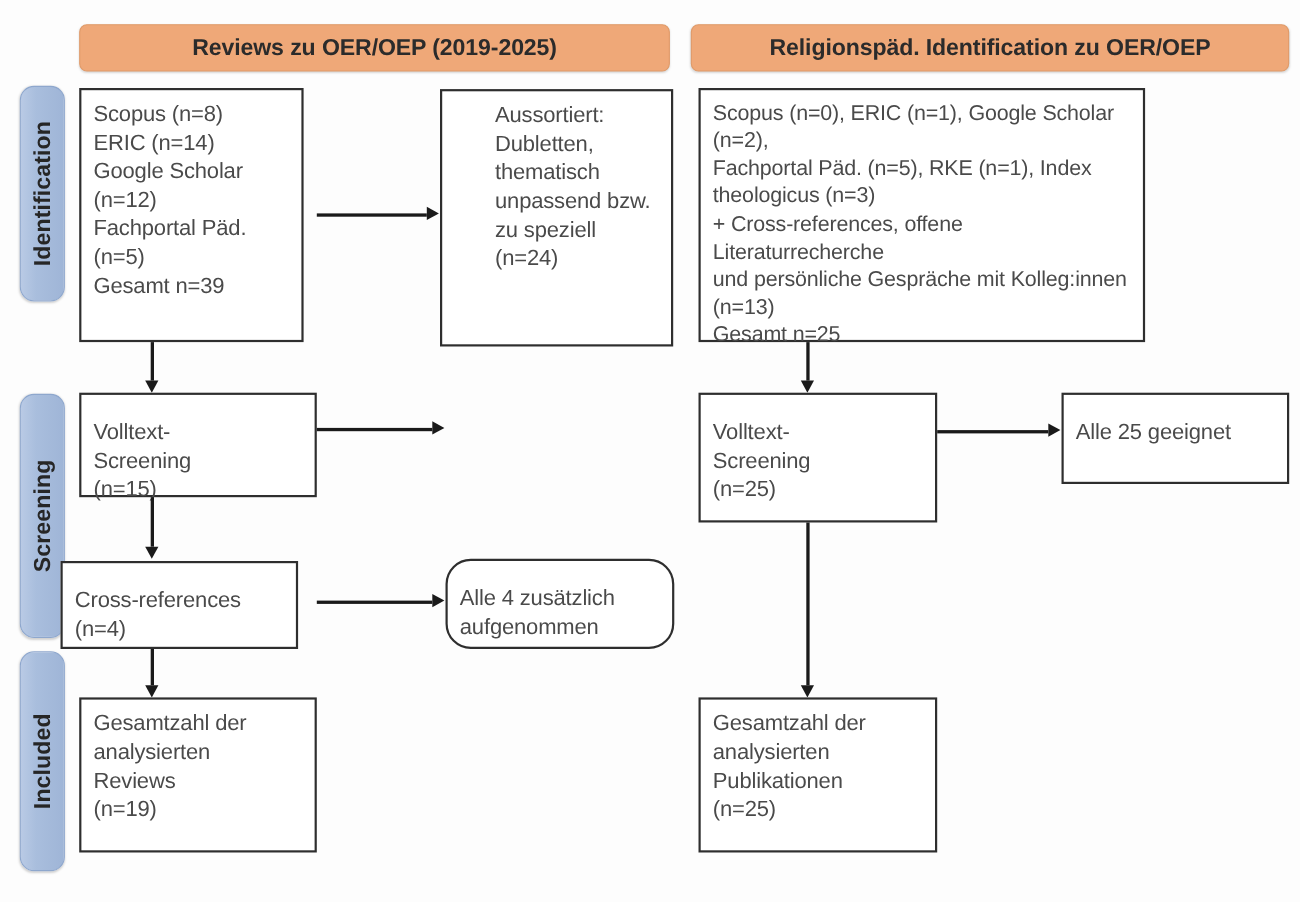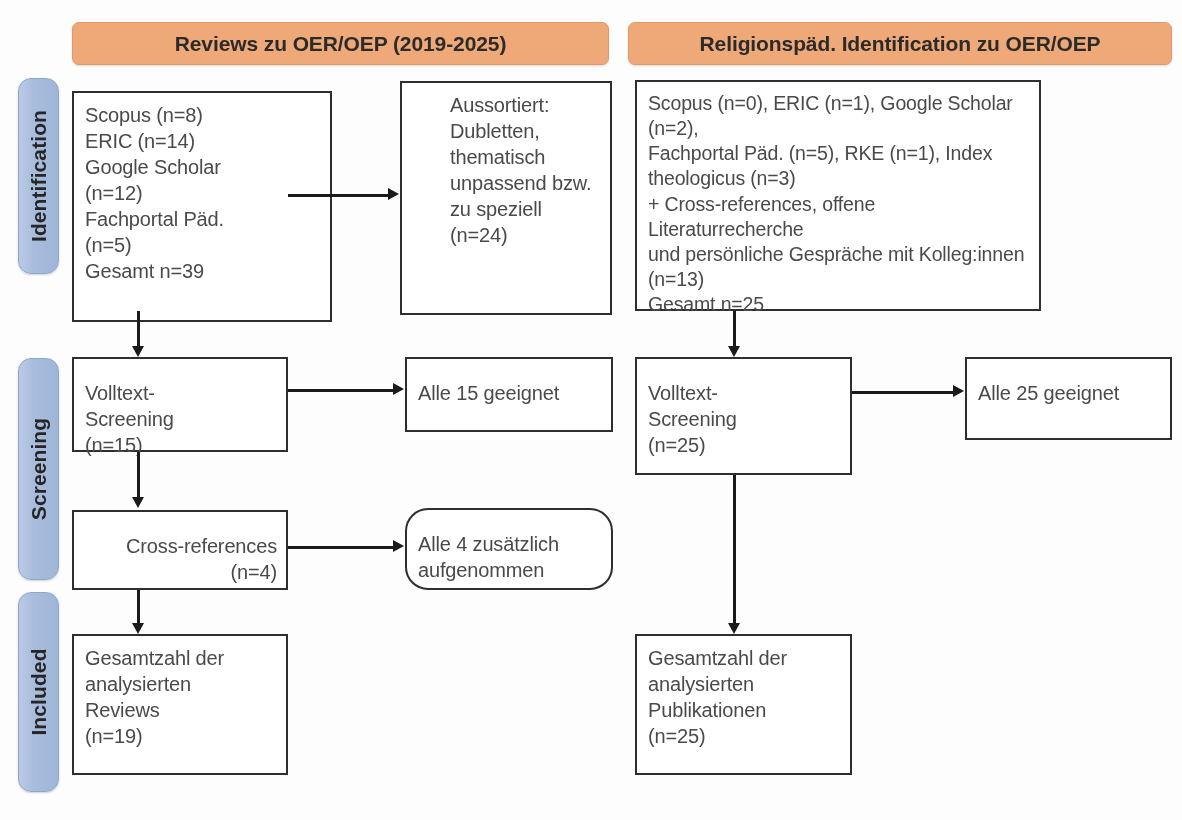--- a/index.html
+++ b/index.html
@@ -78,21 +78,21 @@
   <div class="phase" style="left:18px;top:358px;width:39px;height:220px;">
     <span>Screening</span>
   </div>
   <div class="phase" style="left:18px;top:592px;width:39px;height:198px;">
     <span>Included</span>
   </div>
 
   <div class="colhead" style="left:72px;top:22px;width:535px;height:41px;">Reviews zu OER/OEP (2019-2025)</div>
   <div class="colhead" style="left:628px;top:22px;width:542px;height:41px;">Religionspäd. Identification zu OER/OEP</div>
 
-  <div class="box" style="left:72px;top:91px;width:260px;height:231px;">Scopus (n=8)
+  <div class="box" style="left:72px;top:80px;width:204px;height:231px;">Scopus (n=8)
 ERIC (n=14)
 Google Scholar
 (n=12)
 Fachportal Päd.
 (n=5)
 Gesamt n=39</div>
 
   <div class="box" style="left:400px;top:81px;width:212px;height:234px;padding-left:48px;">Aussortiert:
 Dubletten,
 thematisch
@@ -103,29 +103,28 @@
   <div class="ln hln" style="left:288px;top:194px;width:100px;"></div>
   <div class="arrowright" style="left:388px;top:188px;"></div>
 
   <div class="ln vln" style="left:137px;top:311px;height:35px;"></div>
   <div class="arrowdown" style="left:132px;top:346px;"></div>
 
   <div class="box mid" style="left:72px;top:357px;width:216px;height:95px;">Volltext-
 Screening
 (n=15)</div>
 
-  <div class="box mid" style="left:405px;top:357px;width:208px;height:75px;">Alle 15 geeignet</div>
 
   <div class="ln hln" style="left:288px;top:389px;width:105px;"></div>
   <div class="arrowright" style="left:393px;top:383px;"></div>
 
   <div class="ln vln" style="left:137px;top:452px;height:45px;"></div>
   <div class="arrowdown" style="left:132px;top:497px;"></div>
 
-  <div class="box mid" style="left:72px;top:510px;width:216px;height:80px;text-align:right;">Cross-references
+  <div class="box mid" style="left:55px;top:510px;width:216px;height:80px;">Cross-references
 (n=4)</div>
 
   <div class="box mid" style="left:405px;top:508px;width:208px;height:82px;border-radius:23px;">Alle 4 zusätzlich
 aufgenommen</div>
 
   <div class="ln hln" style="left:288px;top:546px;width:105px;"></div>
   <div class="arrowright" style="left:393px;top:540px;"></div>
 
   <div class="ln vln" style="left:137px;top:590px;height:33px;"></div>
   <div class="arrowdown" style="left:132px;top:623px;"></div>

